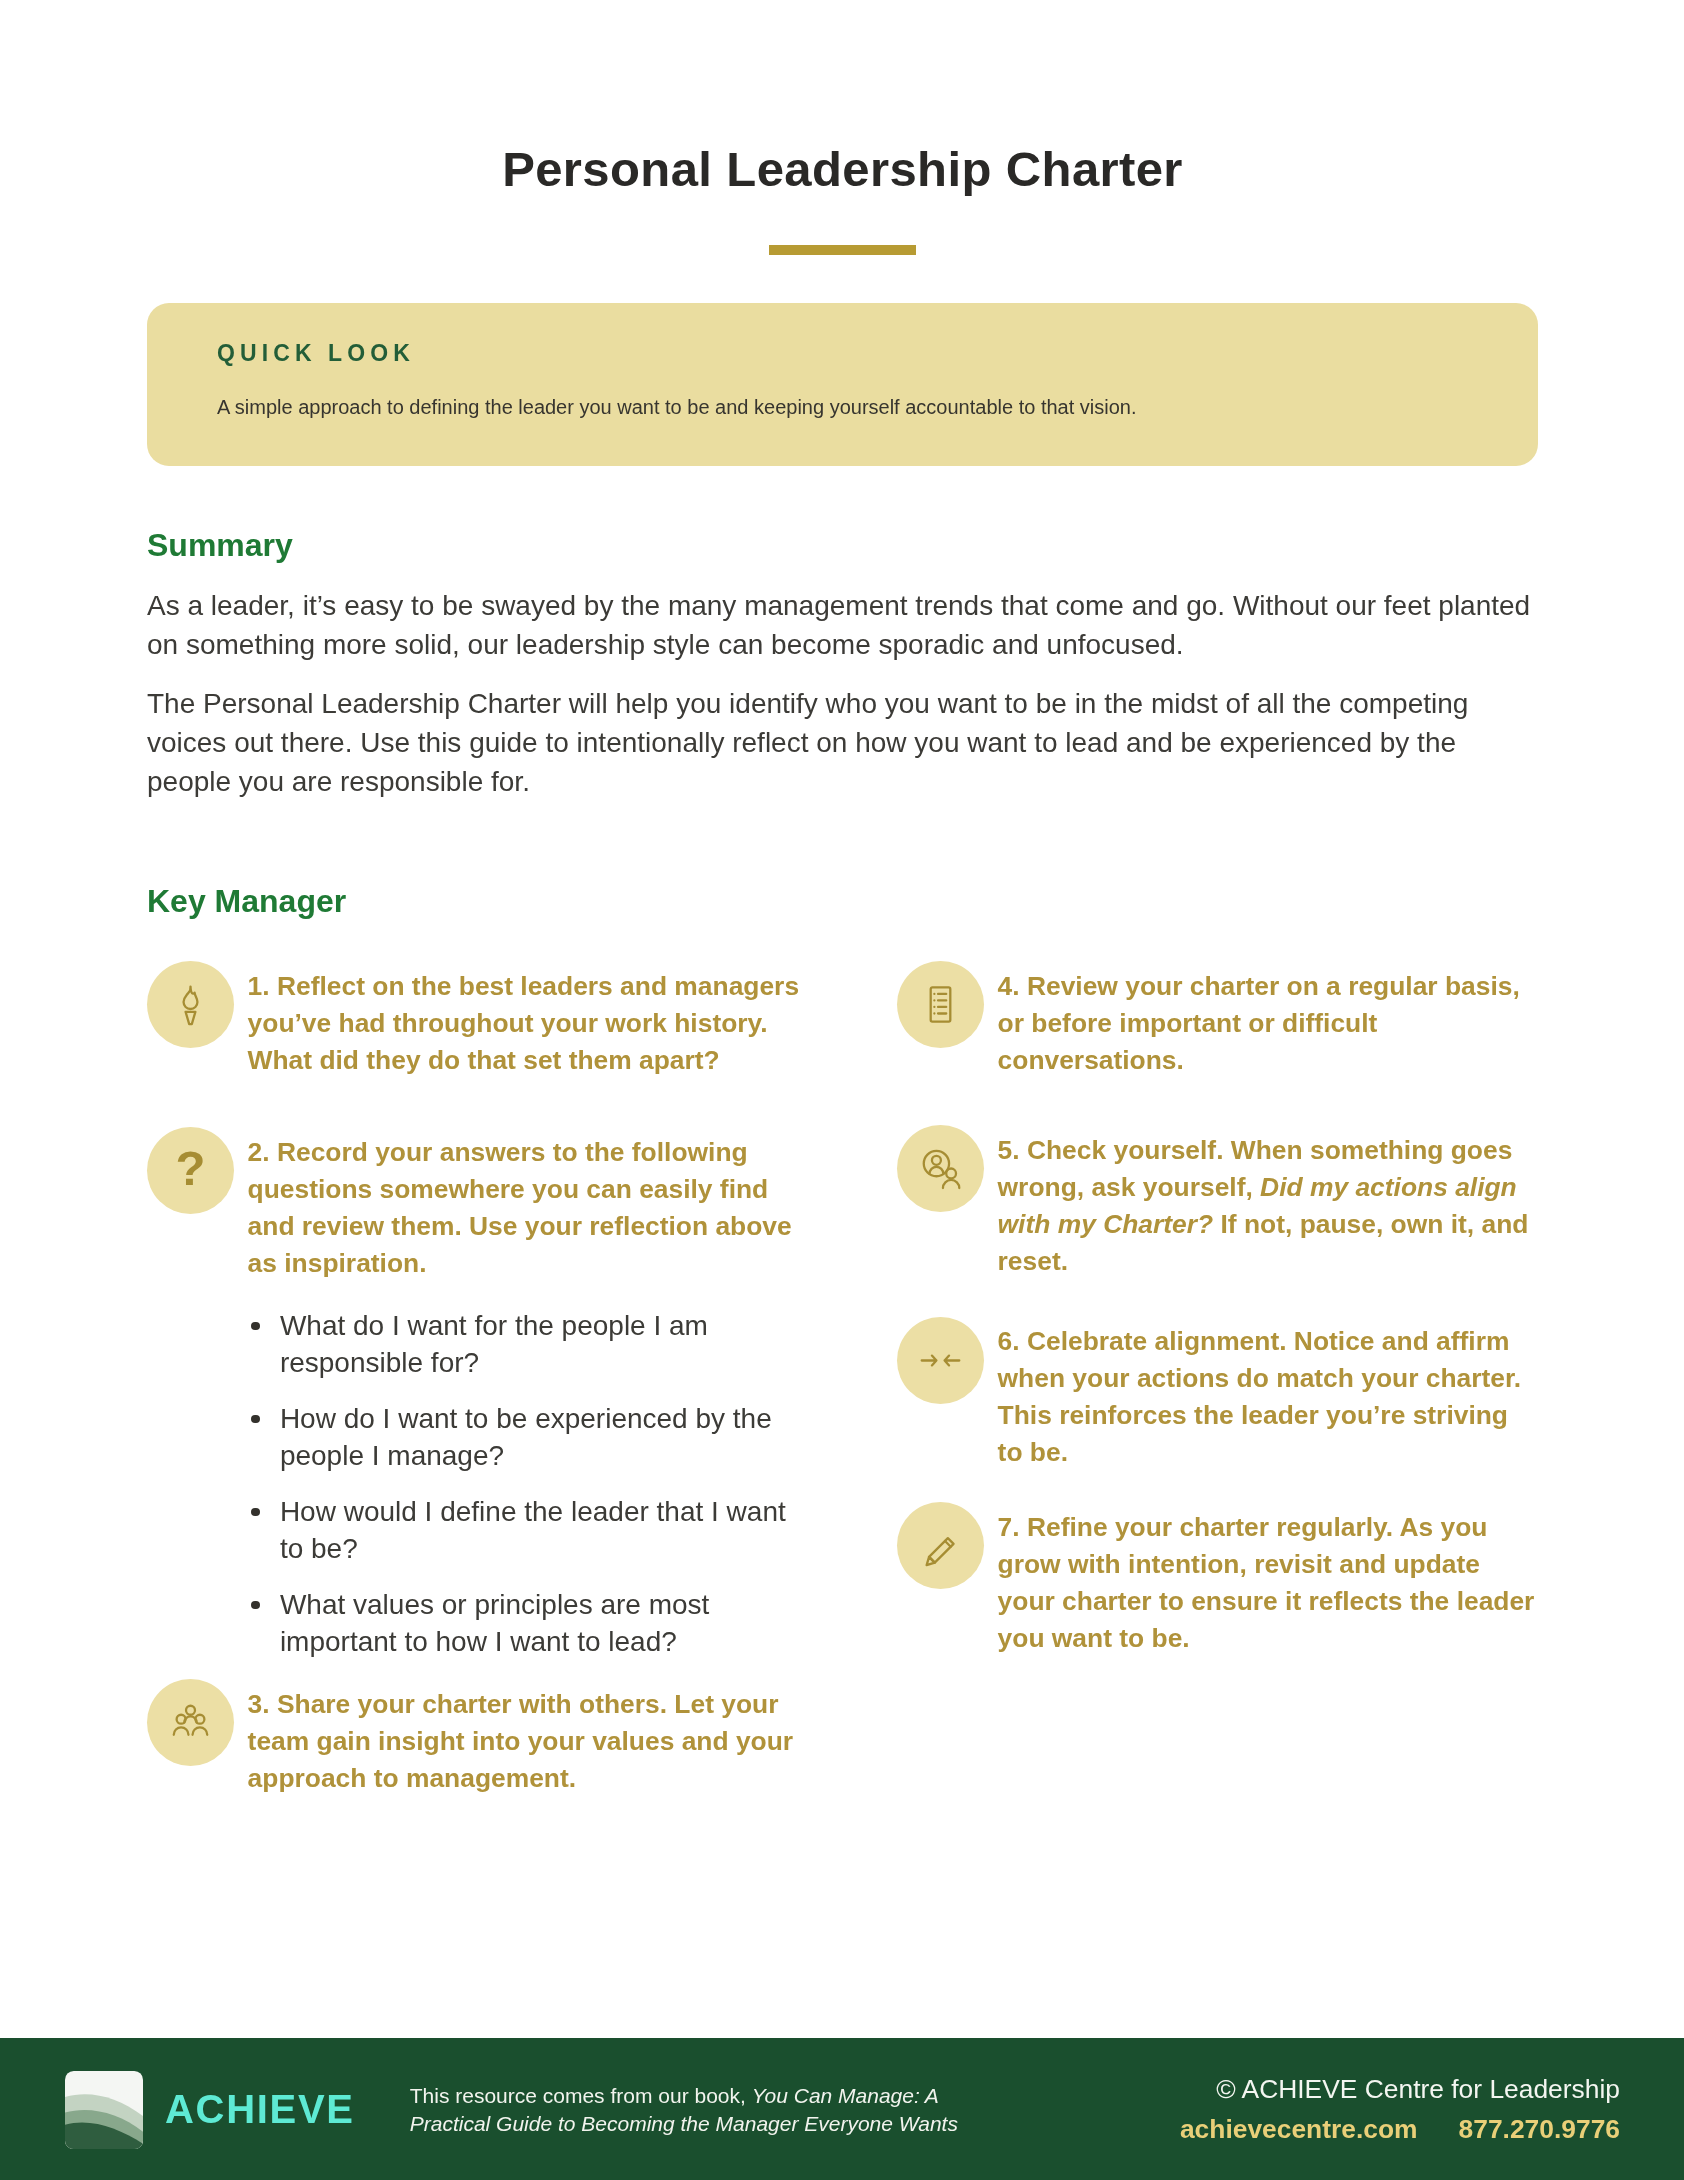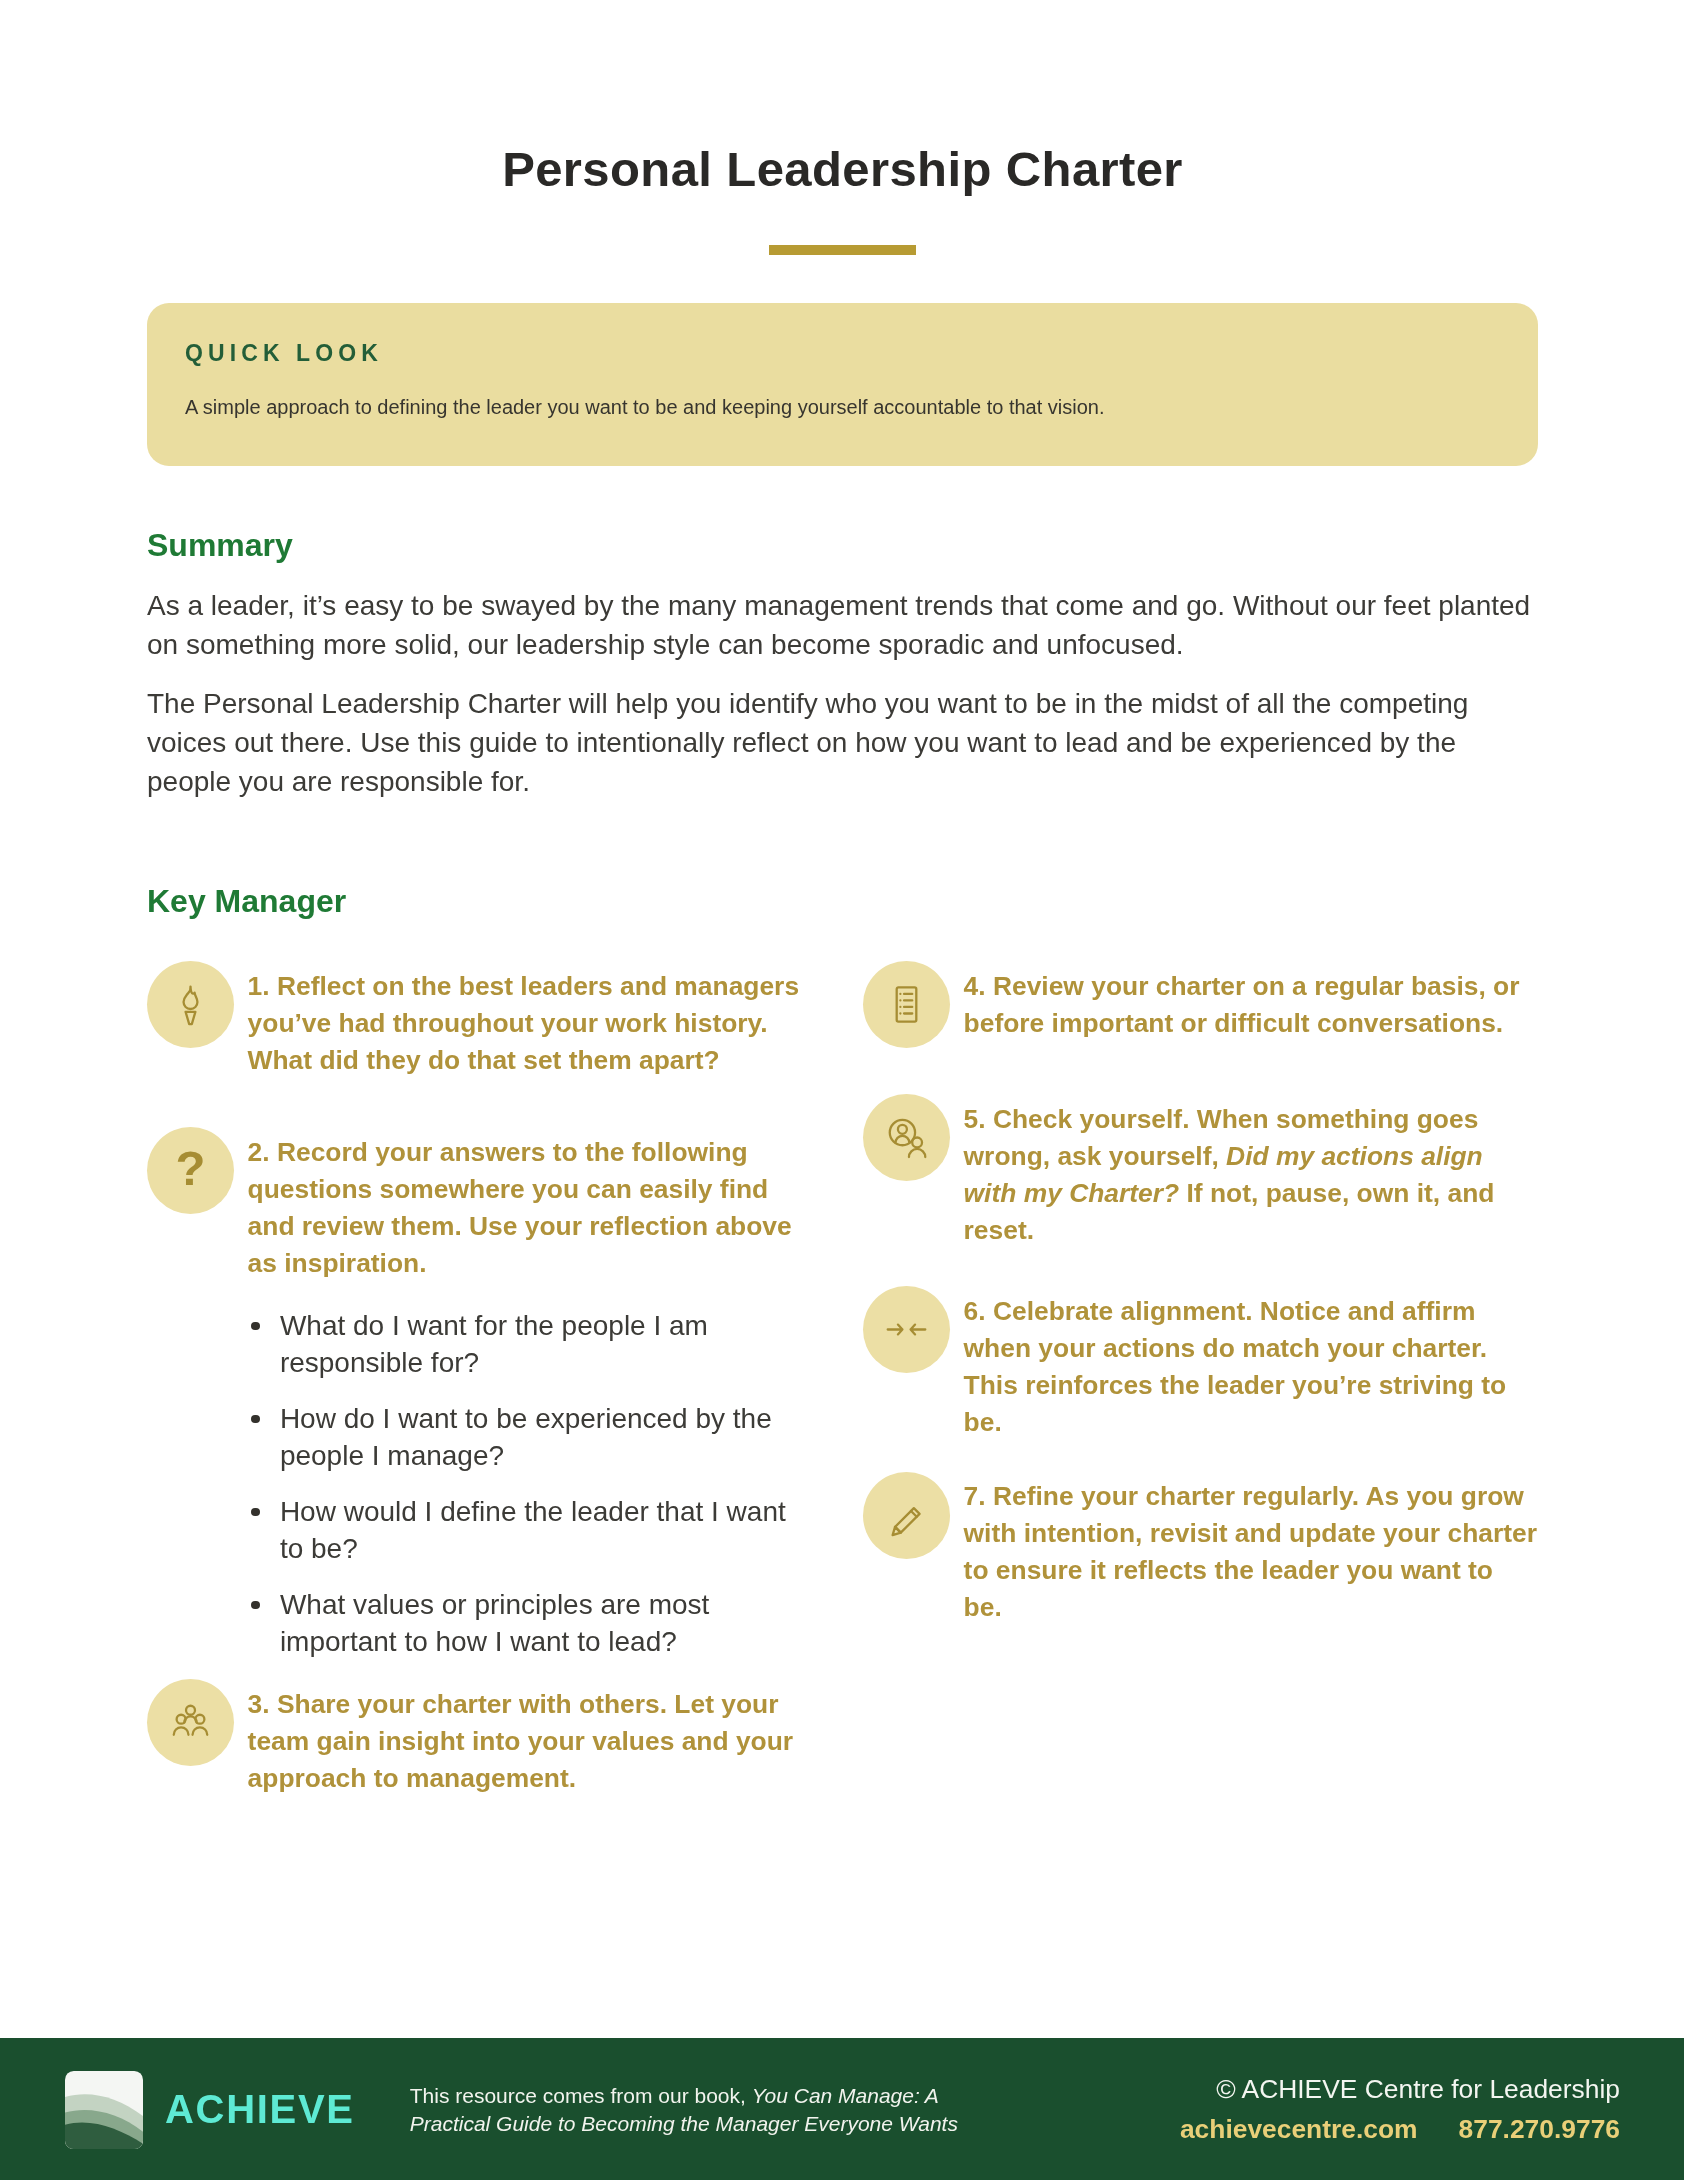--- a/index.html
+++ b/index.html
@@ -3,32 +3,32 @@
 <meta charset="utf-8">
 <style>
   * { margin:0; padding:0; box-sizing:border-box; }
   html,body { background:#ffffff; }
   body { font-family:"Liberation Sans", sans-serif; }
   .page { position:relative; width:1685px; height:2181px; margin:0 auto; background:#ffffff; overflow:hidden; }
 
   .title { margin-top:141px; text-align:center; font-size:49px; font-weight:bold; color:#2a2927; letter-spacing:0.4px; }
   .divider { width:147px; height:10.2px; background:#b79b33; margin:48px auto 0; }
 
-  .quick-box { margin:48px 147px 0; background:#eadda0; border-radius:22px; padding:37px 38px 39px; }
+  .quick-box { margin:48px 147px 0; background:#eadda0; border-radius:22px; padding:37px 70px 39px; }
   .quick-label { font-size:23px; font-weight:bold; letter-spacing:5.1px; color:#235e38; }
   .quick-text { margin-top:20.4px; max-width:1286px; font-size:20px; line-height:39px; color:#37352f; }
 
   .content { margin:0 147px; }
   .section-heading { font-size:32px; font-weight:bold; color:#1f7a35; }
   .mt-summary { margin-top:61px; }
   .mt-keyactions { margin-top:82px; }
   .body-para { font-size:28px; line-height:39px; color:#3c3b37; margin-top:22px; max-width:1397px; }
   .body-para.second { margin-top:20.4px; }
 
-  .columns { display:flex; margin-top:41px; }
+  .columns { display:flex; margin-top:41px;gap:34px; }
   .col-left { width:668px; margin-right:48px; flex-shrink:0; }
   .col-right { flex:1; }
 
   .action { display:flex; align-items:flex-start; }
   .mb-56 { margin-bottom:48px; }
   .mb-54 { margin-bottom:46px; }
   .mb-44 { margin-bottom:37px; }
   .mb-36 { margin-bottom:31px; }
   .action-icon-circle { width:87px; height:87px; flex:0 0 87px; border-radius:50%; background:#ecdfa5; display:flex; align-items:center; justify-content:center; margin-right:13.6px; }
   .action-text { font-size:26.4px; line-height:37px; font-weight:bold; color:#b0923a; padding-top:6.8px; }

